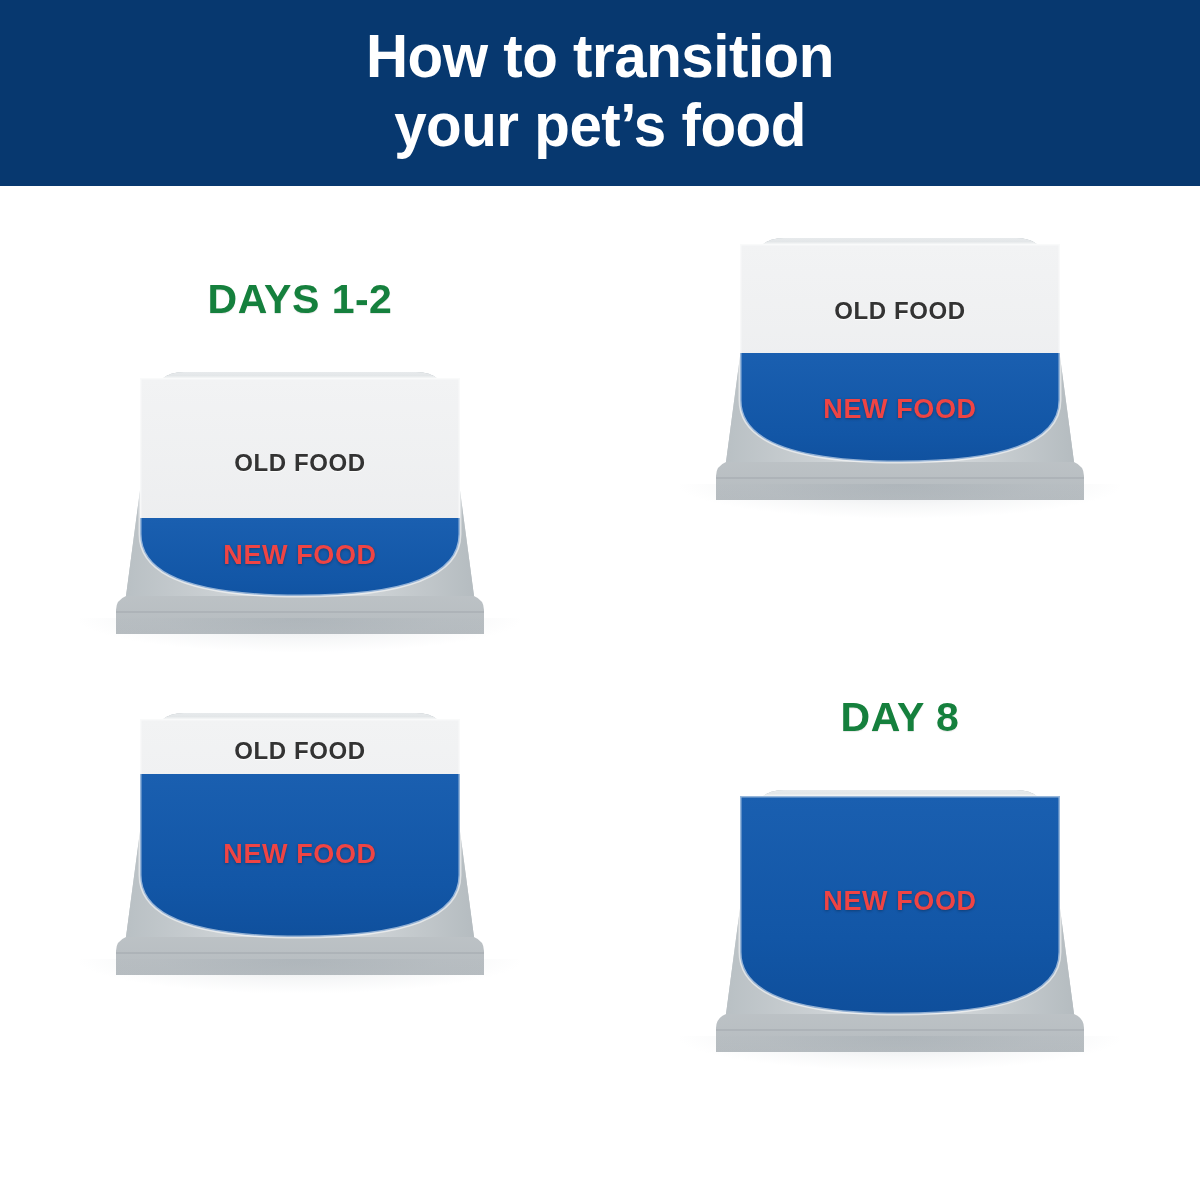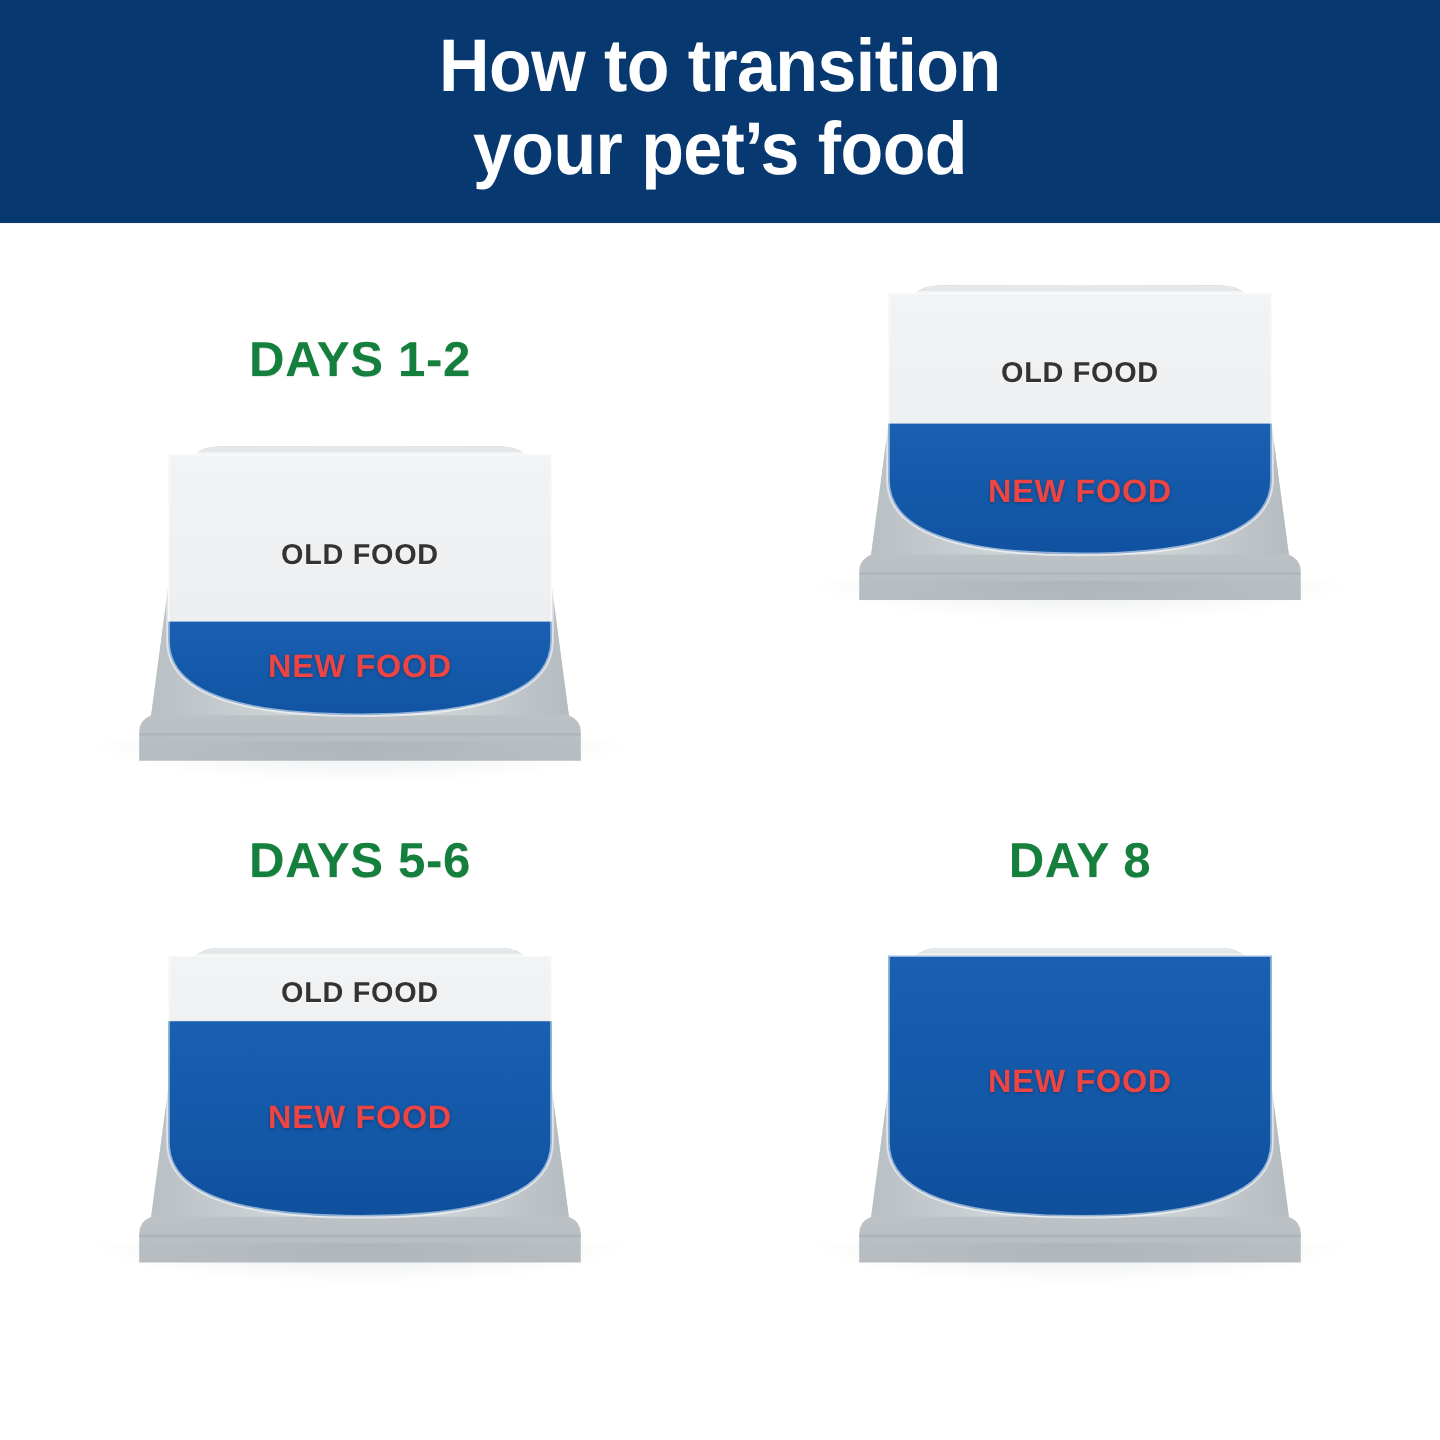--- a/index.html
+++ b/index.html
@@ -219,21 +219,20 @@
         <path d="M80 40 H400 V196 Q400 258 240 258 Q80 258 80 196 Z" fill="none" stroke="rgba(255,255,255,0.55)" stroke-width="3"></path>
         <path d="M56 274 H424" stroke="rgba(120,130,138,0.18)" stroke-width="2" fill="none"></path>
       </svg>
       <div class="food-label label-old" style="top:93px;">OLD FOOD</div>
       <div class="food-label label-new" style="top:190px;">NEW FOOD</div>
       <div class="floor"></div>
     </div>
   </div>
 
   <div class="stage stage-row2">
-    <div class="stage-label">DAYS 5-6</div>
     <div class="bowl-wrap">
       <svg class="bowl-svg" viewBox="0 0 480 308">
         <defs>
           <linearGradient id="wallL3" x1="0" y1="0" x2="1" y2="0">
             <stop offset="0%" stop-color="#b9c0c4"></stop>
               <stop offset="55%" stop-color="#ccd1d4"></stop>
               <stop offset="100%" stop-color="#dfe2e4"></stop>
           </linearGradient>
           <linearGradient id="wallR3" x1="0" y1="0" x2="1" y2="0">
             <stop offset="0%" stop-color="#dfe2e4"></stop>

